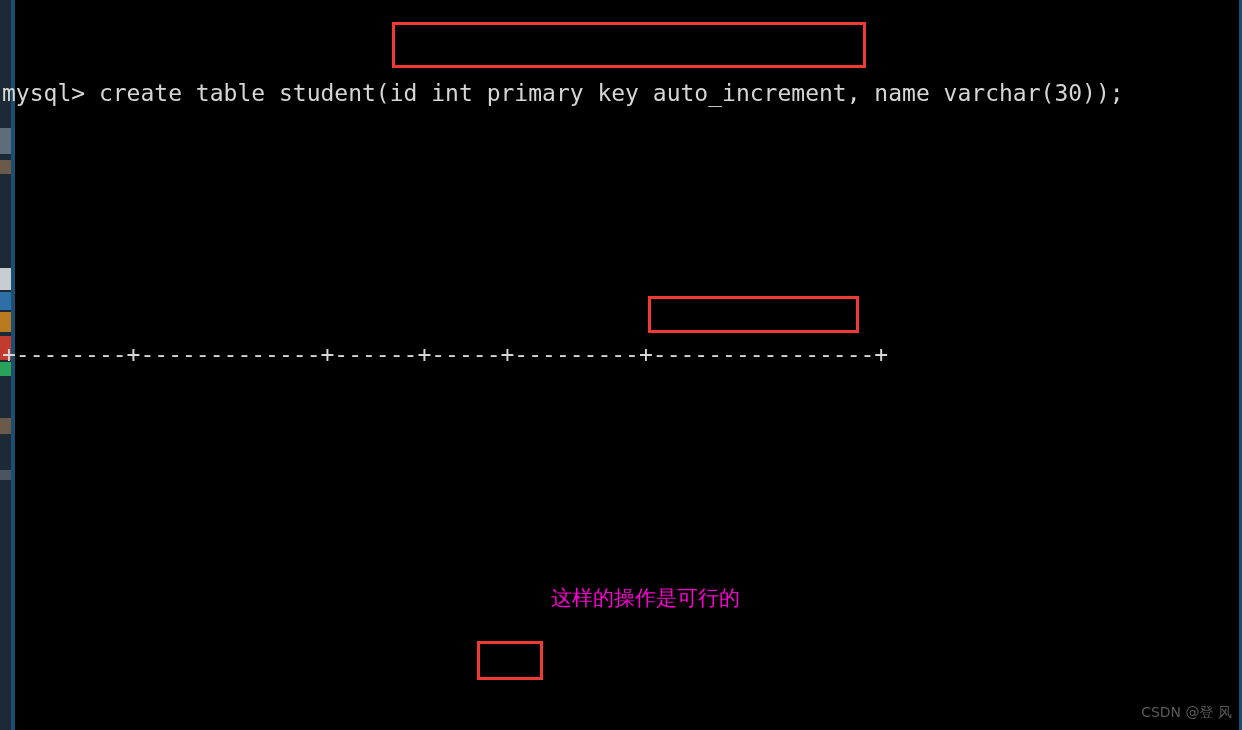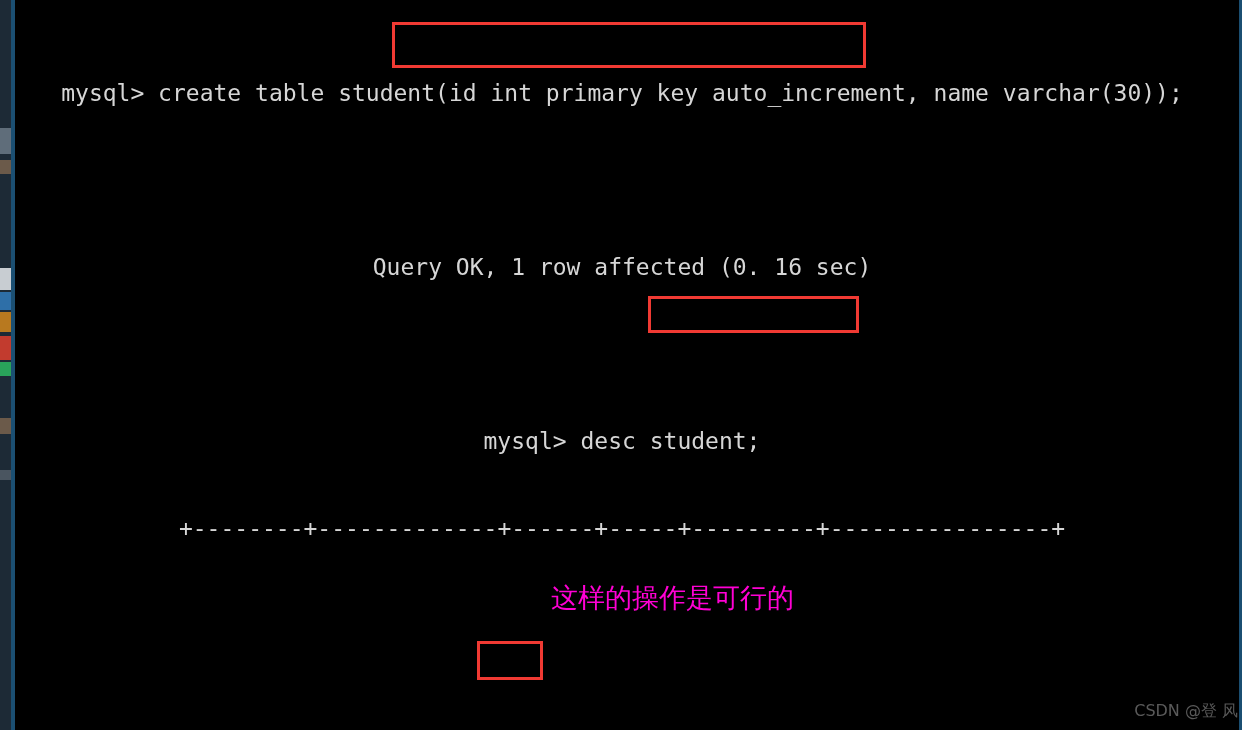--- a/index.html
+++ b/index.html
@@ -13,21 +13,20 @@
     overflow: hidden;
     font-family: "DejaVu Sans Mono", "Liberation Mono", monospace;
   }
 
   #screen {
     position: relative;
     width: 1242px;
     height: 730px;
     background: #000000;
     overflow: hidden;
-    text-align: center;
   }
 
   
   #desktop-strip {
     position: absolute;
     left: 0; top: 0;
     width: 11px;
     height: 730px;
     background: #1d2a36;
     overflow: hidden;
@@ -93,33 +92,33 @@
   #redbox-create     { left: 392px; top: 22px;  width: 474px; height: 46px; }
   #redbox-extra      { left: 648px; top: 296px; width: 211px; height: 37px; }
   #redbox-nullvalue  { left: 477px; top: 641px; width: 66px;  height: 39px; }
 
   
   #annotation-cn {
     position: absolute;
     left: 551px;
     top: 585px;
     color: #ff00d4;
-    font-size: 27px;
+    font-size: 21px;
     line-height: 26px;
     font-family: "DejaVu Sans", "Liberation Sans", sans-serif;
     white-space: pre;
   }
 
   
   #watermark {
     position: absolute;
-    right: 4px;
+    right: 10px;
     bottom: 8px;
     color: #5a5a5a;
-    font-size: 16px;
+    font-size: 14px;
     font-family: "DejaVu Sans", "Liberation Sans", sans-serif;
     white-space: pre;
   }
 </style>
 </head>
 <body>
 
 <div id="screen">
 
   <div id="desktop-strip">
@@ -133,23 +132,21 @@
     <div class="bleed b8"></div>
     <div class="bleed b9"></div>
   </div>
 
   <div id="term-border"></div>
   <div id="term-border-right"></div>
 
   <div id="console">
     <div class="line">mysql&gt; create table student(id int primary key auto_increment, name varchar(30));</div>
     <div class="line blank"></div>
-    <div class="line">Query OK, 1 row affected (0. 16 sec)</div>
     <div class="line blank"></div>
-    <div class="line">mysql&gt; desc student;</div>
     <div class="line">+--------+-------------+------+-----+---------+----------------+</div>
     
     
     
     
     
     
     
     
     

